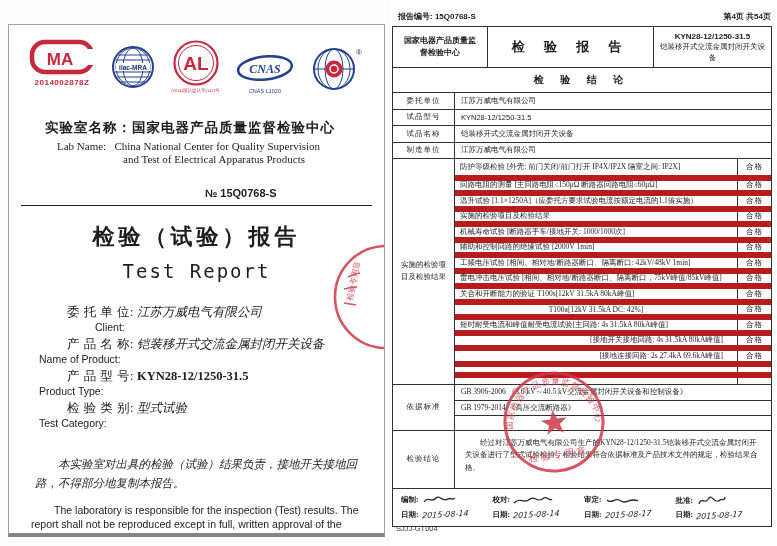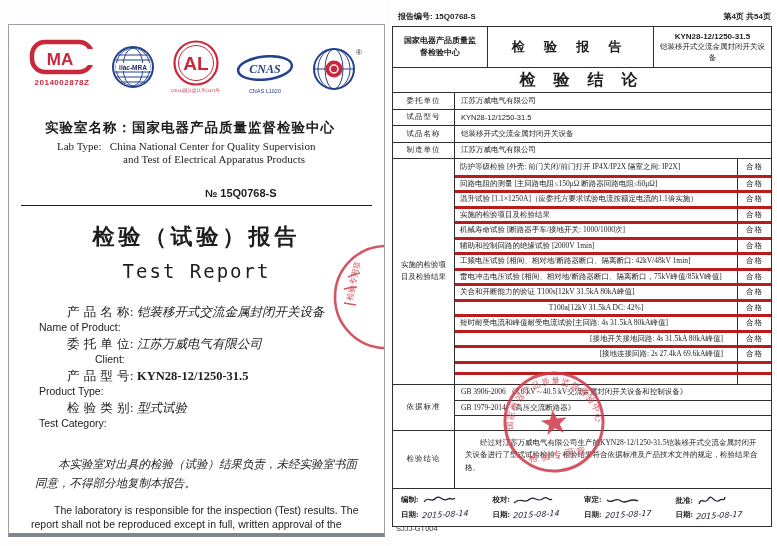--- a/index.html
+++ b/index.html
@@ -44,30 +44,30 @@
   .rp-table *{box-sizing:border-box;}
   .rp-row{display:flex;border-top:1px solid #2f2f2f;}
   .rp-row.first{border-top:none;}
   .hdr-row{height:40px;}
   .hdr-org{width:95px;border-right:1px solid #2f2f2f;display:flex;align-items:center;justify-content:center;
            text-align:center;font-weight:bold;font-size:8px;padding:2px 8px;line-height:1.5;}
   .hdr-title{flex:1;display:flex;align-items:center;justify-content:center;font-size:13px;font-weight:bold;letter-spacing:8px;}
   .hdr-model{width:118px;border-left:1px solid #2f2f2f;display:flex;flex-direction:column;align-items:center;justify-content:center;
              text-align:center;font-size:7.5px;line-height:1.4;padding:2px 6px;}
   .hdr-model .m1{font-weight:bold;font-family:"Liberation Sans",sans-serif;font-size:8px;}
-  .section-row{height:25px;display:flex;align-items:center;justify-content:center;font-size:16px;font-weight:bold;letter-spacing:7px;}
+  .section-row{height:25px;display:flex;align-items:center;justify-content:center;font-size:10px;font-weight:bold;letter-spacing:7px;}
   .info-row{height:16.5px;}
   .info-label{width:62px;border-right:1px solid #2f2f2f;display:flex;align-items:center;justify-content:center;letter-spacing:1px;}
   .info-value{flex:1;display:flex;align-items:center;padding:0 6px;font-family:"Liberation Sans",sans-serif;font-size:7.5px;}
   .items-block{display:flex;}
   .items-label{width:62px;border-right:1px solid #2f2f2f;display:flex;align-items:center;justify-content:center;text-align:center;}
   .items-label span{display:block;width:50px;line-height:1.6;}
   .items-rows{flex:1;display:flex;flex-direction:column;}
   .item-row{display:flex;height:15.5px;}
-  .item-row + .item-row{border-top:3px solid #b91c1c;}
+  .item-row + .item-row{border-top:6px solid #b91c1c;}
   .item-row.short{height:11.5px;}
   .item-text{flex:1;border-right:1px solid #2f2f2f;display:flex;align-items:center;padding:0 5px;white-space:nowrap;overflow:hidden;}
   .item-text.t-center{justify-content:center;}
   .item-text.t-right{justify-content:flex-end;padding-right:14px;}
   .item-result{width:33px;display:flex;align-items:center;justify-content:center;letter-spacing:1px;}
   .std-block{display:flex;}
   .std-label{width:62px;border-right:1px solid #2f2f2f;display:flex;align-items:center;justify-content:center;letter-spacing:1px;}
   .std-rows{flex:1;display:flex;flex-direction:column;}
   .std-row{height:15px;display:flex;align-items:center;padding:0 6px;white-space:nowrap;overflow:hidden;}
   .std-row + .std-row{border-top:1px solid #2f2f2f;}
@@ -144,56 +144,56 @@
           <path d="M4,24 H44" stroke="#23418e" stroke-width="1"></path>
           <circle cx="24" cy="24" r="8.5" fill="#c8273c"></circle>
           <path d="M20,24 a4,4 0 1 1 8,0 a4,4 0 1 1 -8,0" fill="none" stroke="#ffffff" stroke-width="1.5"></path>
           <text x="49" y="10" text-anchor="middle" font-family="Liberation Sans,sans-serif" font-size="8" fill="#333">®</text>
         </svg>
       </div>
     </div>
 
     <div class="labname">
       <div class="labname-zh"><span>实验室名称：</span><span>国家电器产品质量监督检验中心</span></div>
-      <div class="labname-en1"><span>Lab Type:</span>&nbsp;&nbsp;&nbsp;<span>China National Center for Quality Supervision</span></div>
+      <div class="labname-en1"><span>Lab Name:</span>&nbsp;&nbsp;&nbsp;<span>China National Center for Quality Supervision</span></div>
       <div class="labname-en2">and Test of Electrical Apparatus Products</div>
     </div>
 
     <div class="report-no">№  15Q0768-S</div>
     <div class="rule"></div>
 
     <div class="title-zh">检验（试验）报告</div>
     <div class="title-en">Test  Report</div>
 
     <svg class="stamp-partial" width="120" height="120" viewBox="0 0 120 120">
       <circle cx="60" cy="60" r="51" fill="none" stroke="#cf3848" stroke-width="2.6"></circle>
       <text x="26" y="64" font-size="8" fill="#cf3848" transform="rotate(-78 26 64)">检验专用章</text>
       <path d="M22,40 q6,-3 12,-4 M18,52 q7,-2 13,-2 M18,66 q6,1 12,2" stroke="#cf3848" stroke-width="1.4" fill="none"></path>
     </svg>
 
     <div class="fields">
       <div class="field">
+        <div class="f-main"><span class="f-label">委 托 单 位:</span> <span class="f-value">江苏万威电气有限公司</span></div>
+        <div class="f-en ind">Client:</div>
+      </div>
+      <div class="field">
         <div class="f-main"><span class="f-label">产 品 名 称:</span> <span class="f-value">铠装移开式交流金属封闭开关设备</span></div>
         <div class="f-en noind">Name of Product:</div>
-      </div>
-      <div class="field">
-        <div class="f-main"><span class="f-label">委 托 单 位:</span> <span class="f-value">江苏万威电气有限公司</span></div>
-        <div class="f-en ind">Client:</div>
       </div>
       <div class="field">
         <div class="f-main"><span class="f-label">产 品 型 号:</span> <span class="f-value latin">KYN28-12/1250-31.5</span></div>
         <div class="f-en noind">Product Type:</div>
       </div>
       <div class="field">
         <div class="f-main"><span class="f-label">检 验 类 别:</span> <span class="f-value">型式试验</span></div>
         <div class="f-en noind">Test Category:</div>
       </div>
     </div>
 
-    <div class="disc-zh">本实验室对出具的检验（试验）结果负责，未经实验室书面同意，不得部分地复制本报告。</div>
+    <div class="disc-zh">本实验室对出具的检验（试验）结果负责，接地开关接地回路，不得部分地复制本报告。</div>
     <div class="disc-en">The laboratory is responsible for the inspection (Test) results. The report shall not be reproduced except in full, written approval of the laboratory.</div>
   </div>
 
   <div class="page-right">
 
     <div class="rp-topline">
       <span>报告编号: 15Q0768-S</span>
       <span>第4页  共54页</span>
     </div>
 

